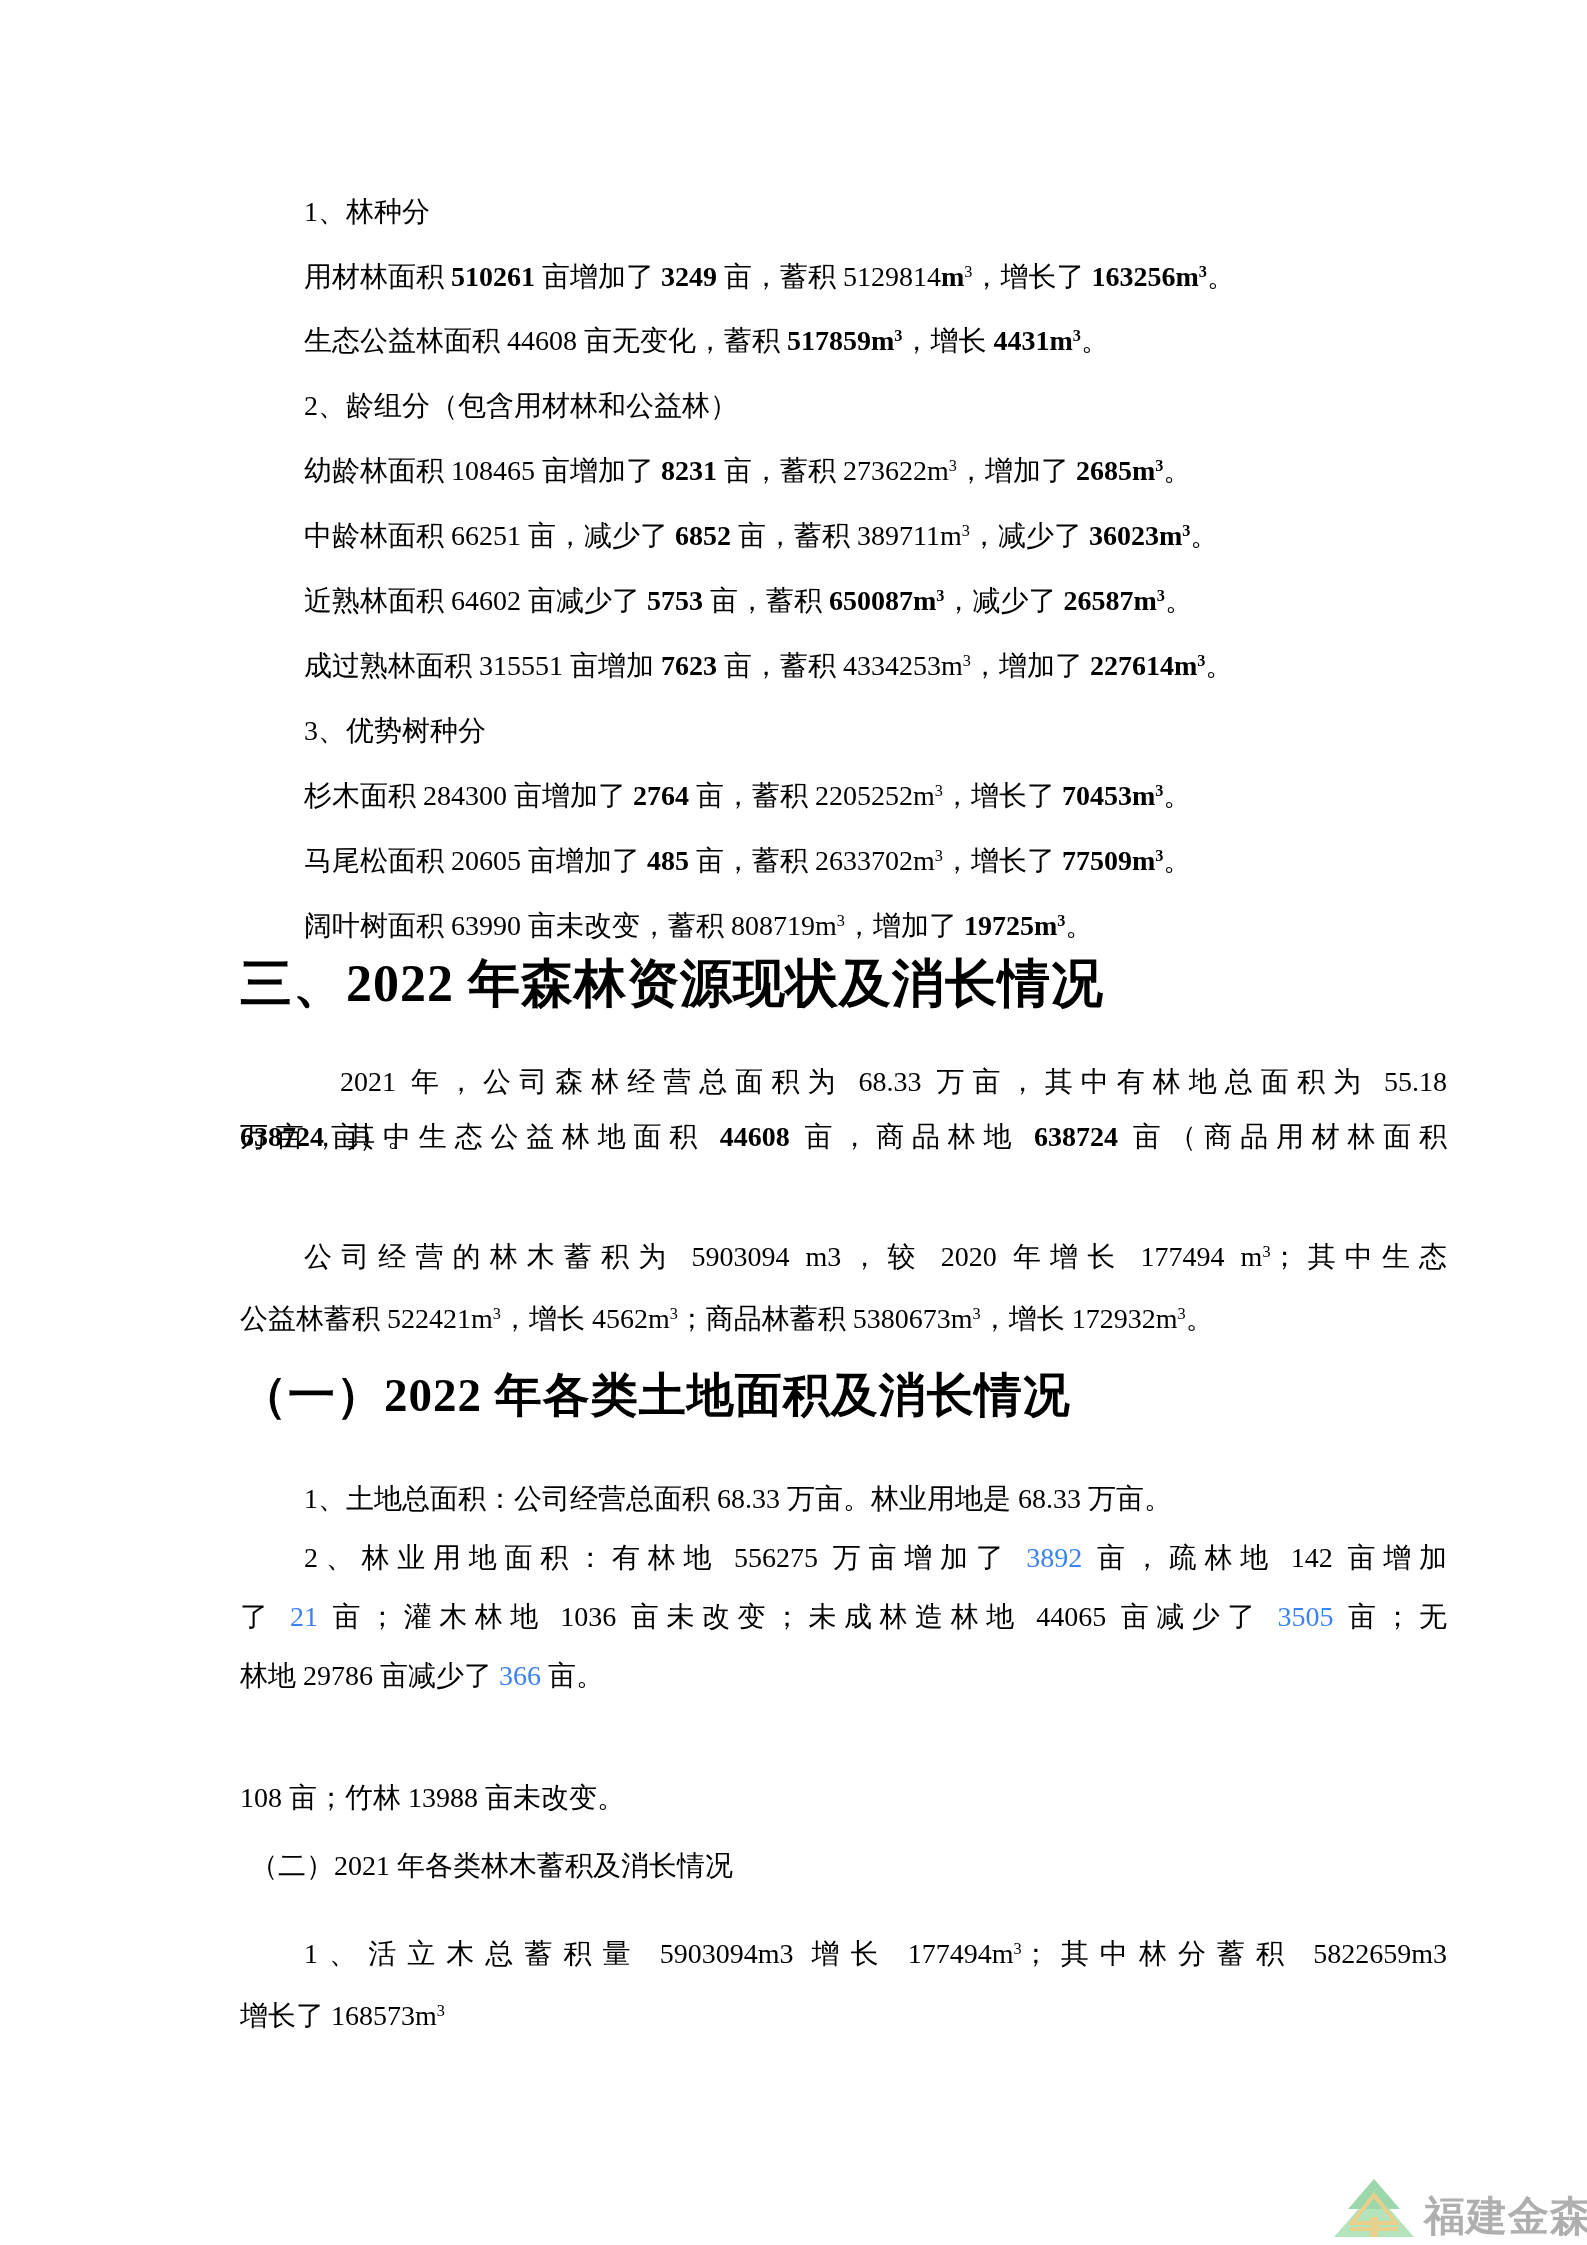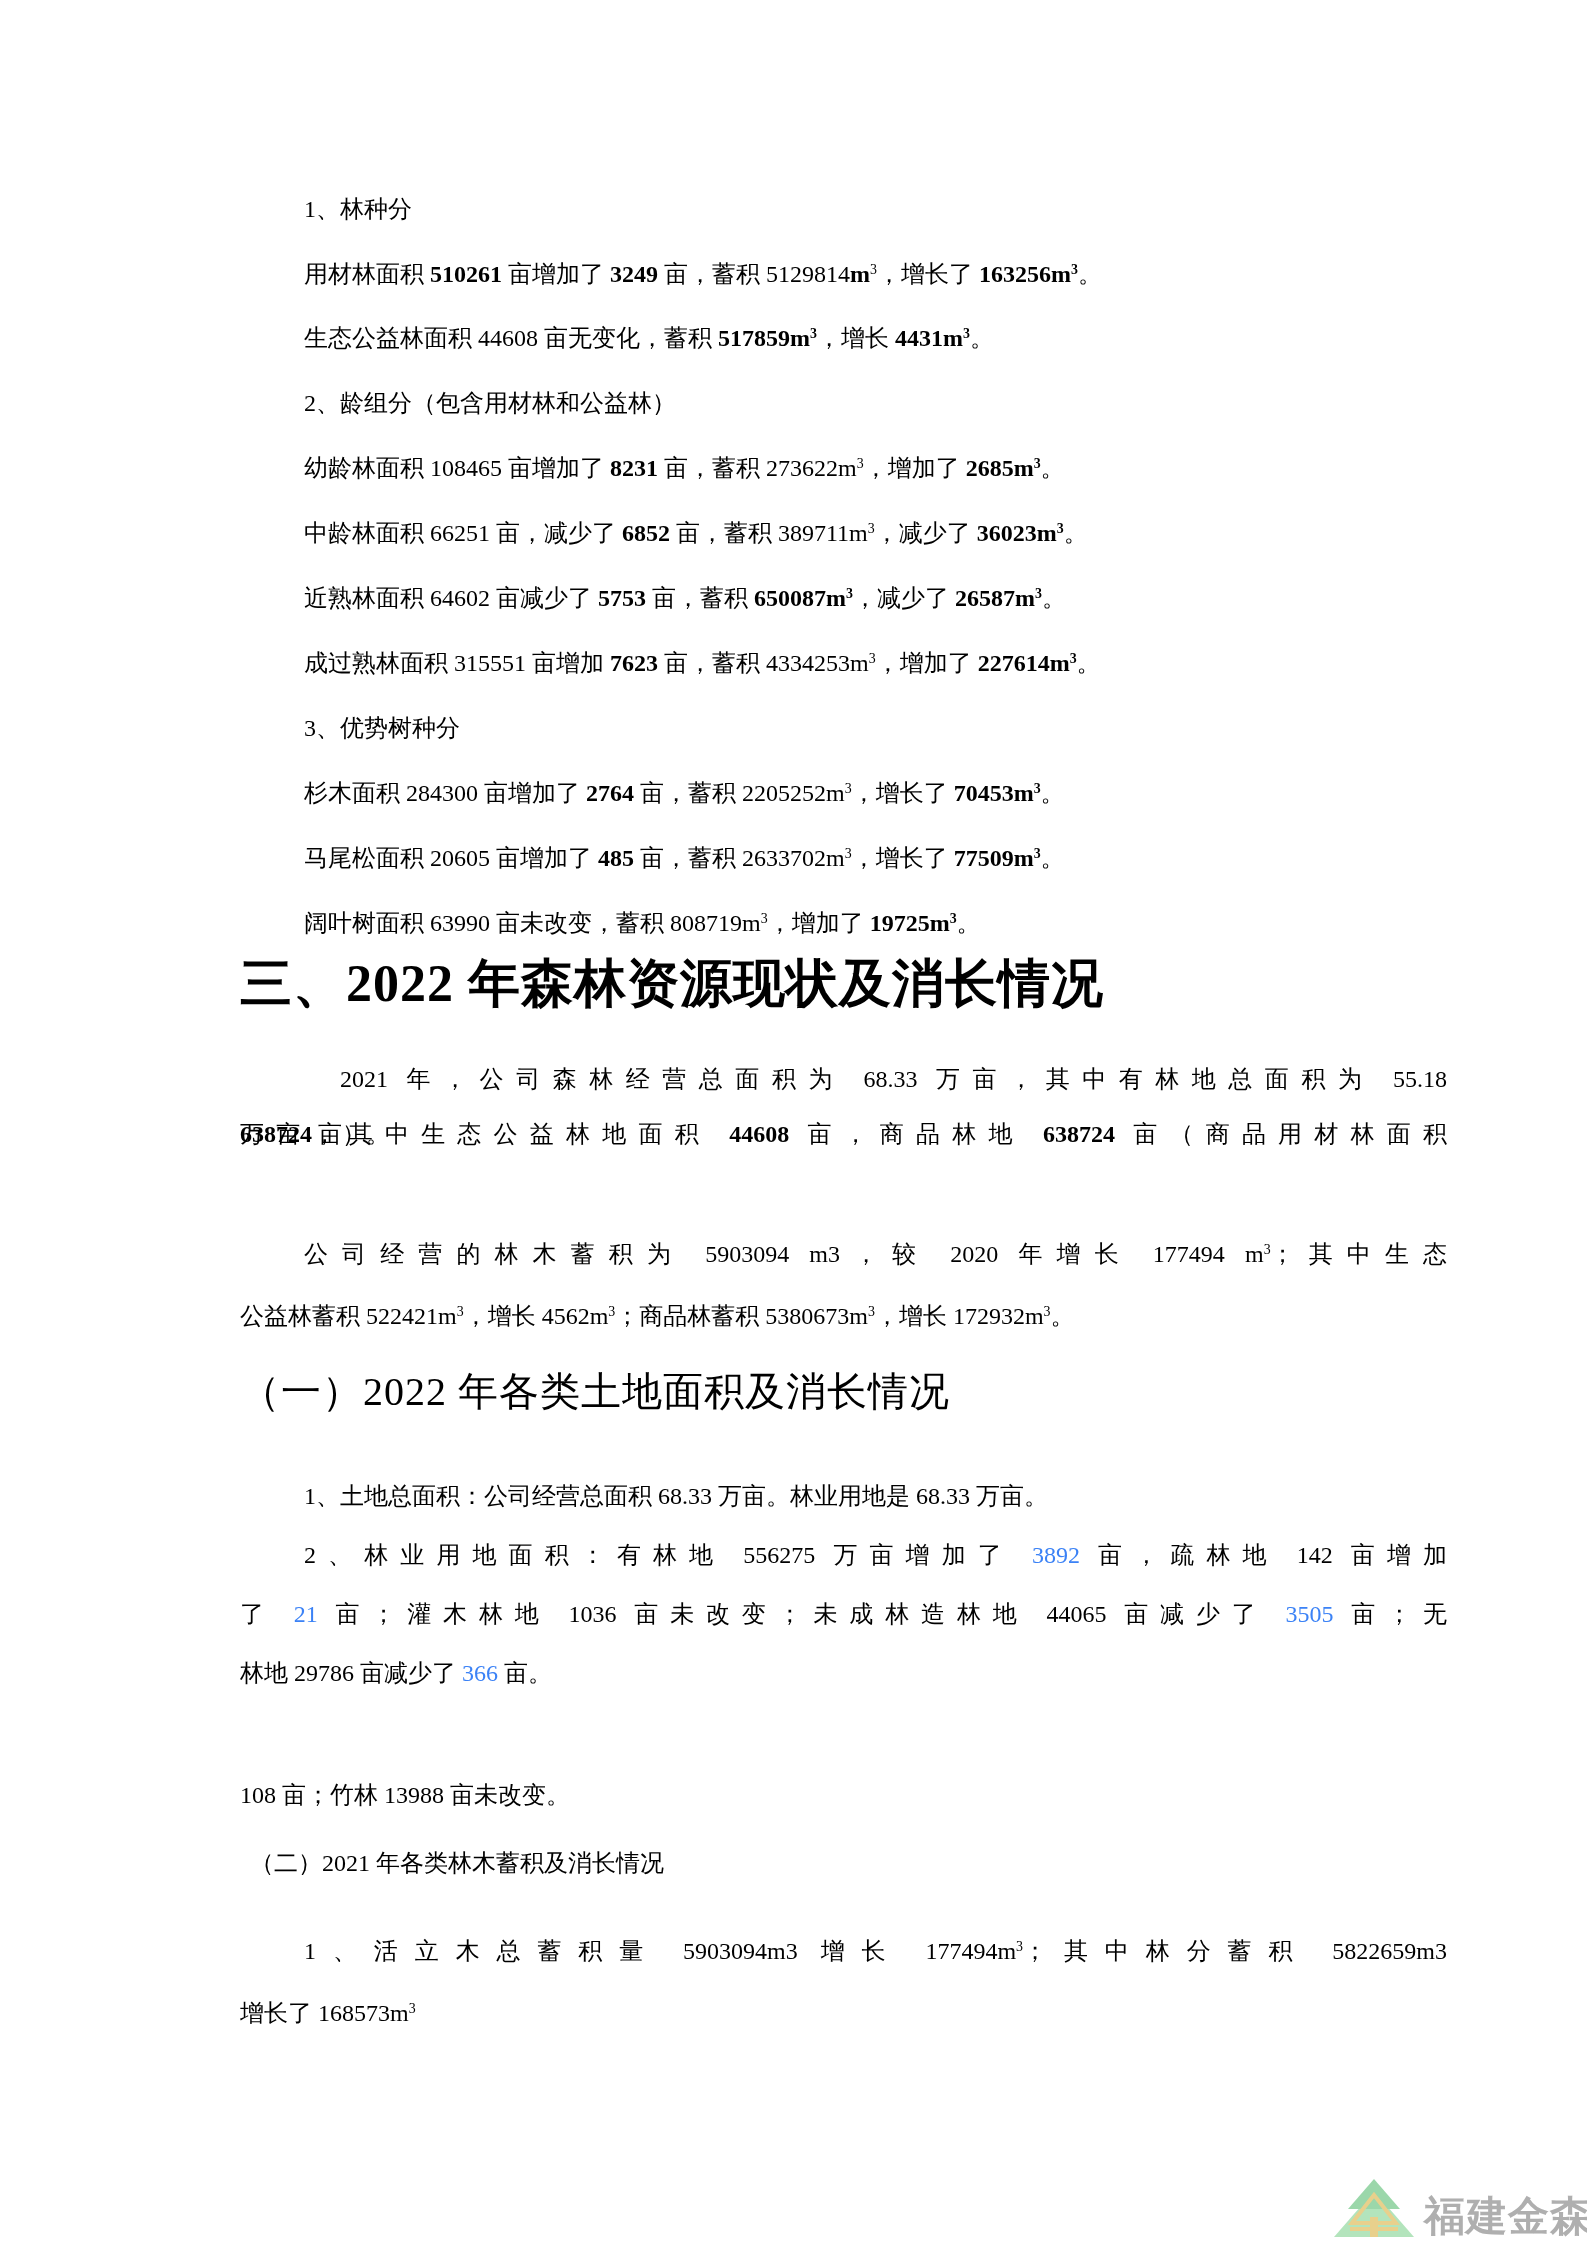--- a/index.html
+++ b/index.html
@@ -11,27 +11,27 @@
     color:#000;
     overflow:hidden;
     margin:0 auto;
   }
   .doc{position:absolute;inset:0;}
   .line{
     position:absolute;
     left:240px;
     width:1207px;
     box-sizing:border-box;
-    font-size:24px;
+    font-size:28px;
     line-height:1.18;
     white-space:normal;
     color:#000;
   }
   .h1{font-size:52px;font-weight:bold;letter-spacing:1px;}
-  .h2{font-size:40px;font-weight:normal;letter-spacing:1px;}
+  .h2{font-size:47px;font-weight:bold;letter-spacing:1px;}
   .stretch{text-align:justify;text-align-last:justify;}
   .seg{}
   .b{font-weight:bold;}
   .red{color:#3b82f6;}
   .sup{font-size:.58em;vertical-align:.55em;}
   .logo{
     position:absolute;
     left:1330px;top:2166px;
     width:257px;height:75px;
     display:flex;align-items:flex-end;

